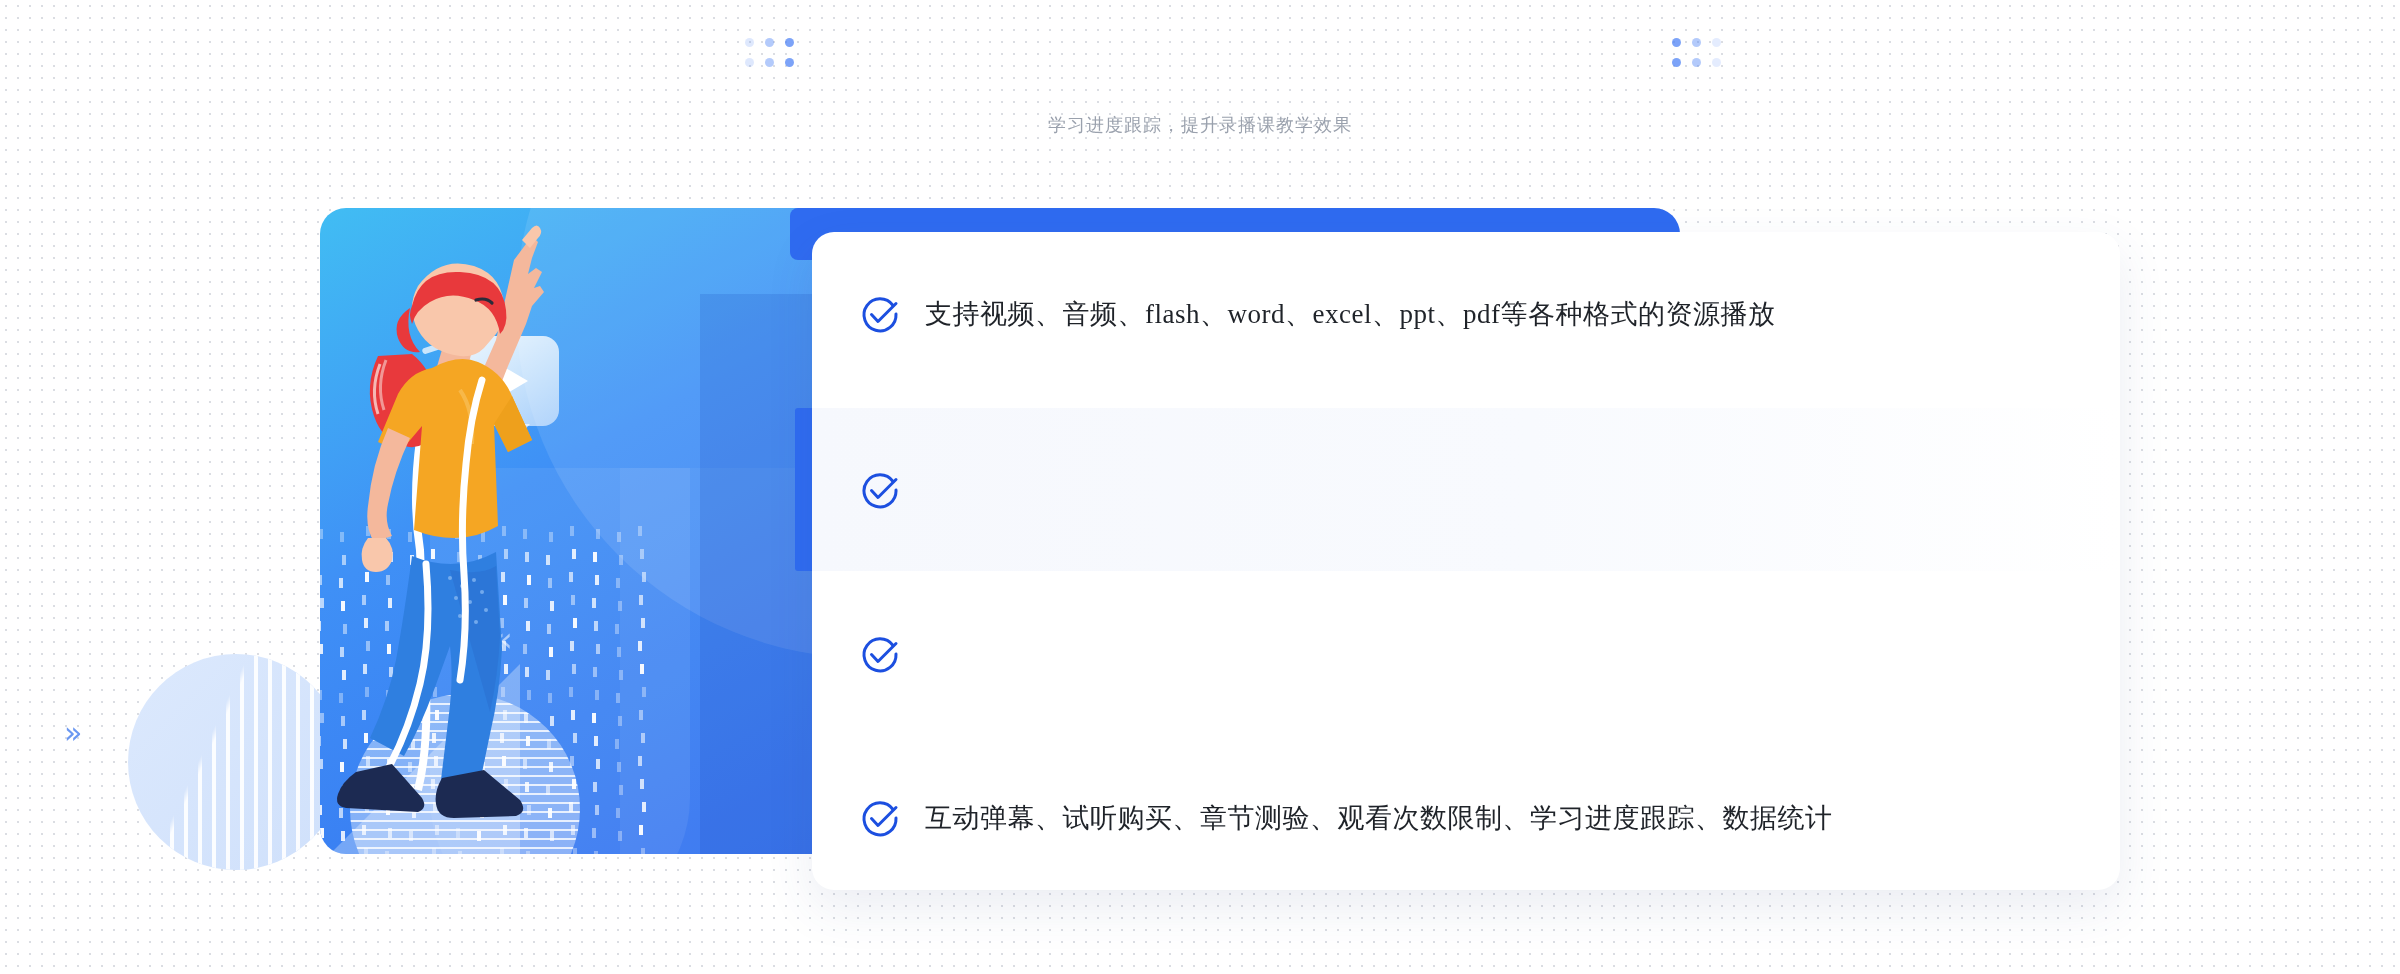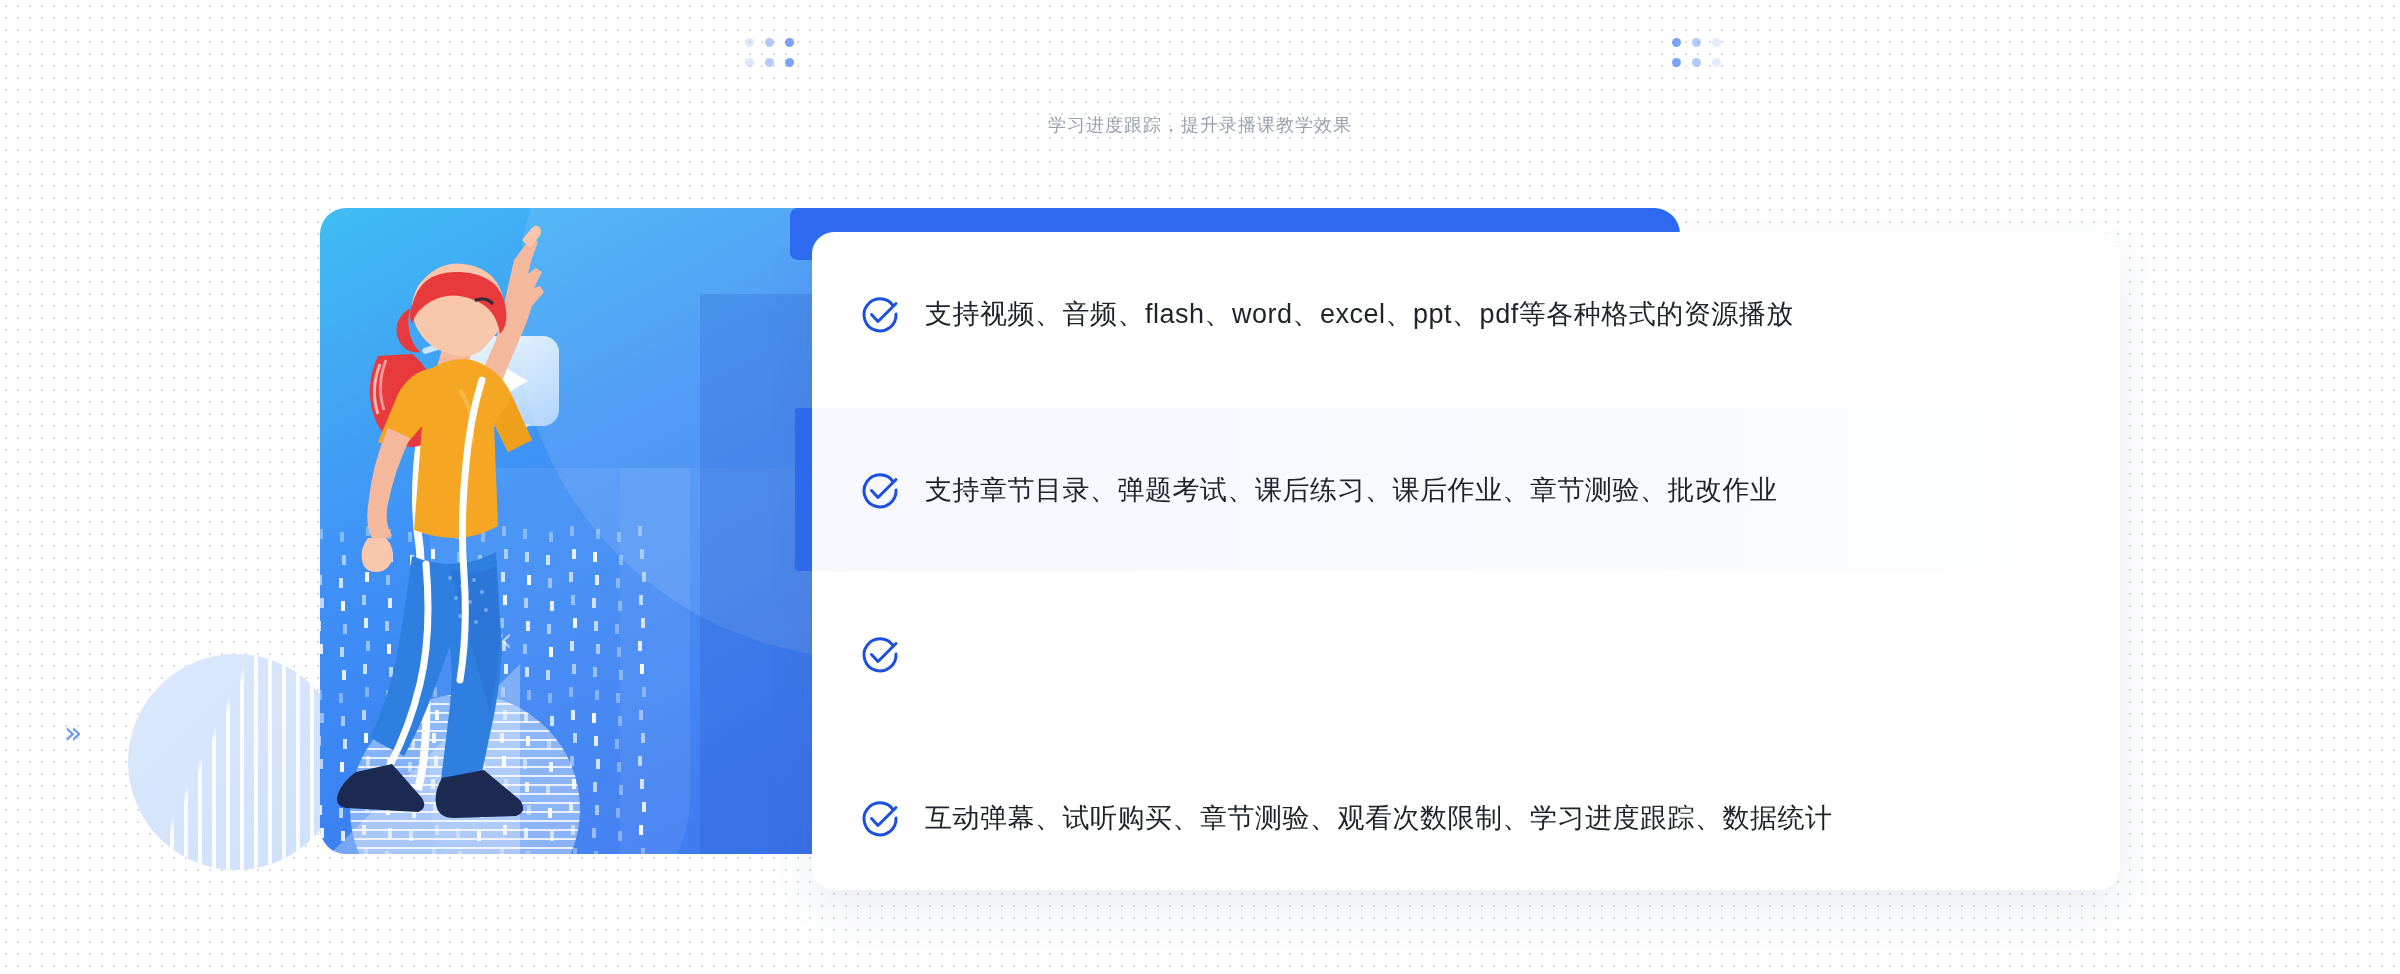--- a/index.html
+++ b/index.html
@@ -148,21 +148,21 @@
     background:#2f6bf0; border-radius:3px;
   }
   #card {
     position:absolute; left:812px; top:232px; width:1308px; height:658px;
     background:#ffffff; border-radius:22px;
     box-shadow:0 18px 48px rgba(60,80,140,.10);
     overflow:hidden;
   }
   .row {
     position:absolute; left:0; width:1308px; height:163px;
-    display:flex; align-items:center; padding-left:45px;
+    display:flex; align-items:center; padding-left:45px;font-family:Liberation Serif, serif;
   }
   .row.hl { background:linear-gradient(to right,#f6f8fd 0%,#f8fafe 55%,#ffffff 100%); }
   #row0 { top:0; }
   #row1 { top:176px; }
   #row2 { top:340px; }
   #row3 { top:504px; }
   .row .ico { width:46px; height:46px; flex:0 0 46px; margin-right:22px; }
   .row .txt {
     font-size:27px; color:#1f2329; letter-spacing:.5px; white-space:nowrap;
   }
@@ -507,21 +507,20 @@
     <span class="txt">支持视频、音频、flash、word、excel、ppt、pdf等各种格式的资源播放</span>
   </div>
 
   <div class="row hl" id="row1">
     <span class="ico">
       <svg width="46" height="46" viewBox="0 0 46 46">
         <path d="M36 14.5 A16 16 0 1 0 39 23" fill="none" stroke="#1c4fe0" stroke-width="3" stroke-linecap="round"></path>
         <path d="M14.5 23.5 l6.5 7 L39 12.5" fill="none" stroke="#1c4fe0" stroke-width="3" stroke-linecap="round" stroke-linejoin="round"></path>
       </svg>
     </span>
-    <span class="txt">支持章节目录、弹题考试、课后练习、课后作业、章节测验、批改作业</span>
   </div>
 
   <div class="row" id="row2">
     <span class="ico">
       <svg width="46" height="46" viewBox="0 0 46 46">
         <path d="M36 14.5 A16 16 0 1 0 39 23" fill="none" stroke="#1c4fe0" stroke-width="3" stroke-linecap="round"></path>
         <path d="M14.5 23.5 l6.5 7 L39 12.5" fill="none" stroke="#1c4fe0" stroke-width="3" stroke-linecap="round" stroke-linejoin="round"></path>
       </svg>
     </span>
   </div>

